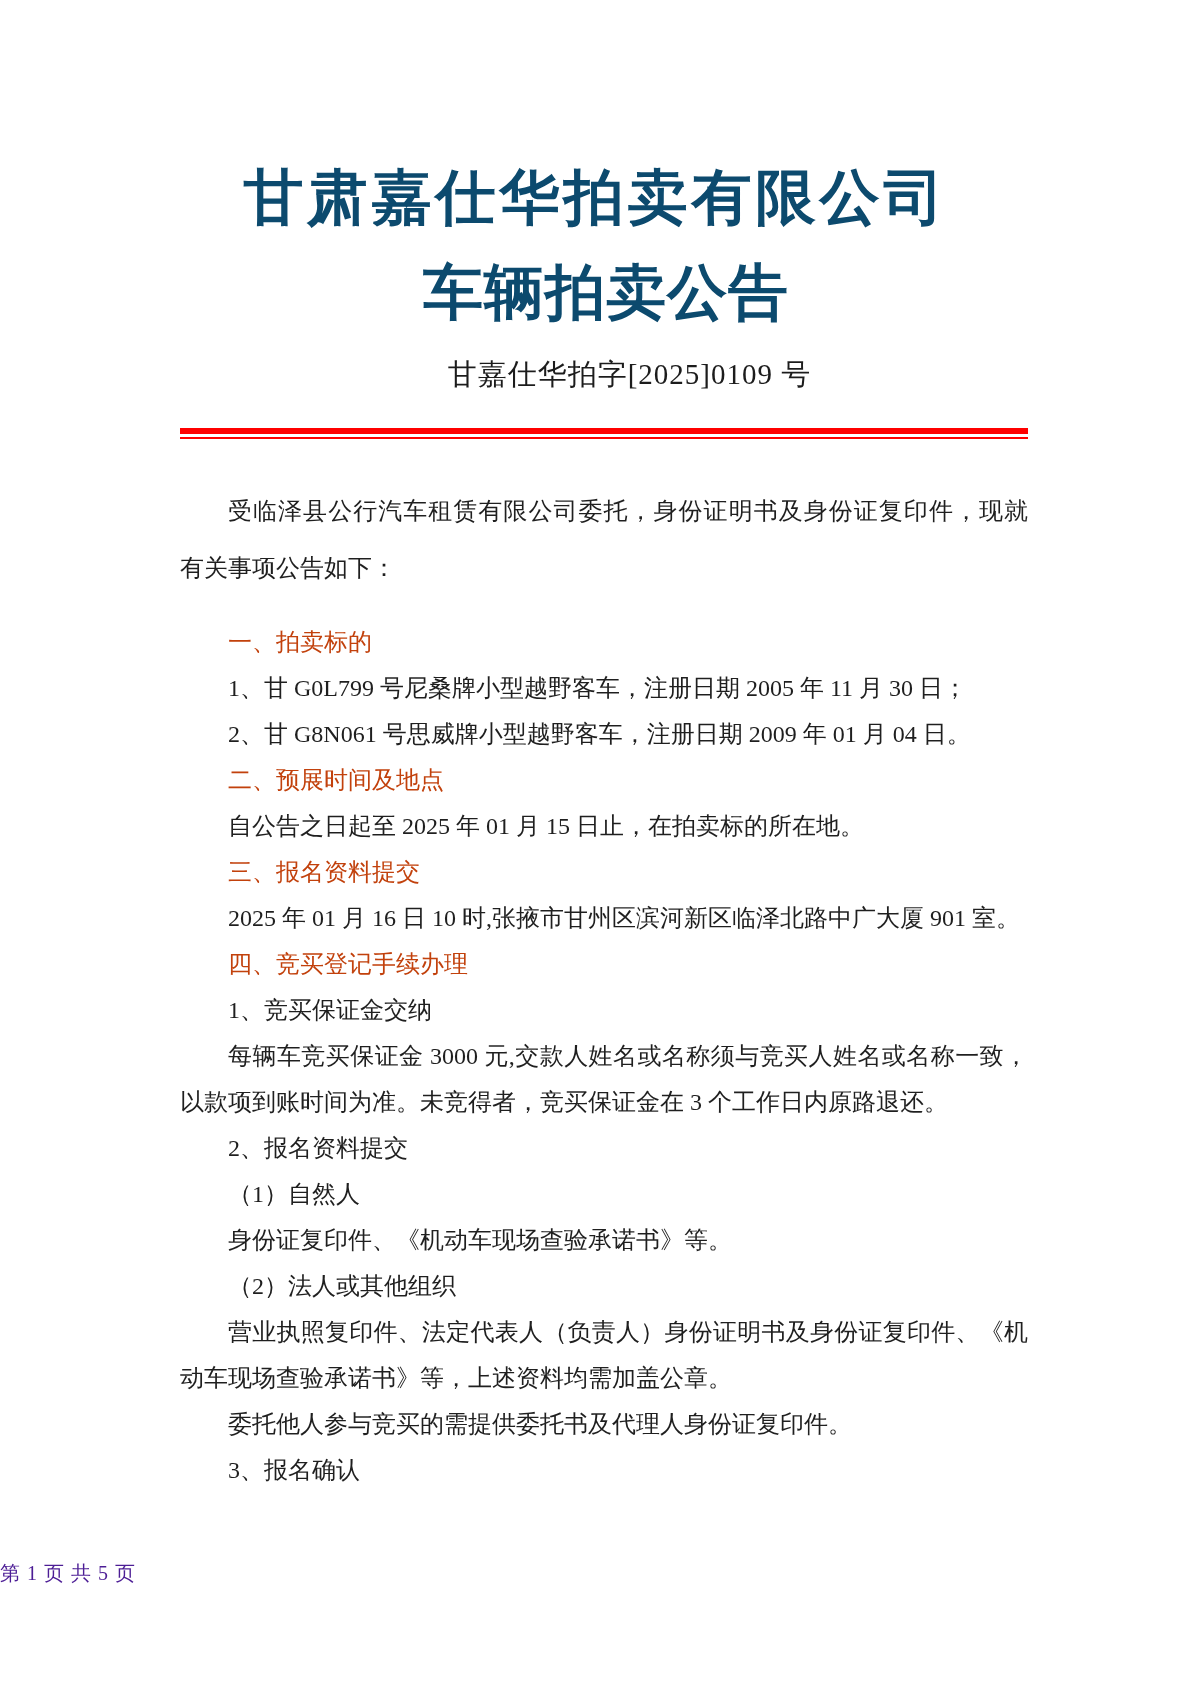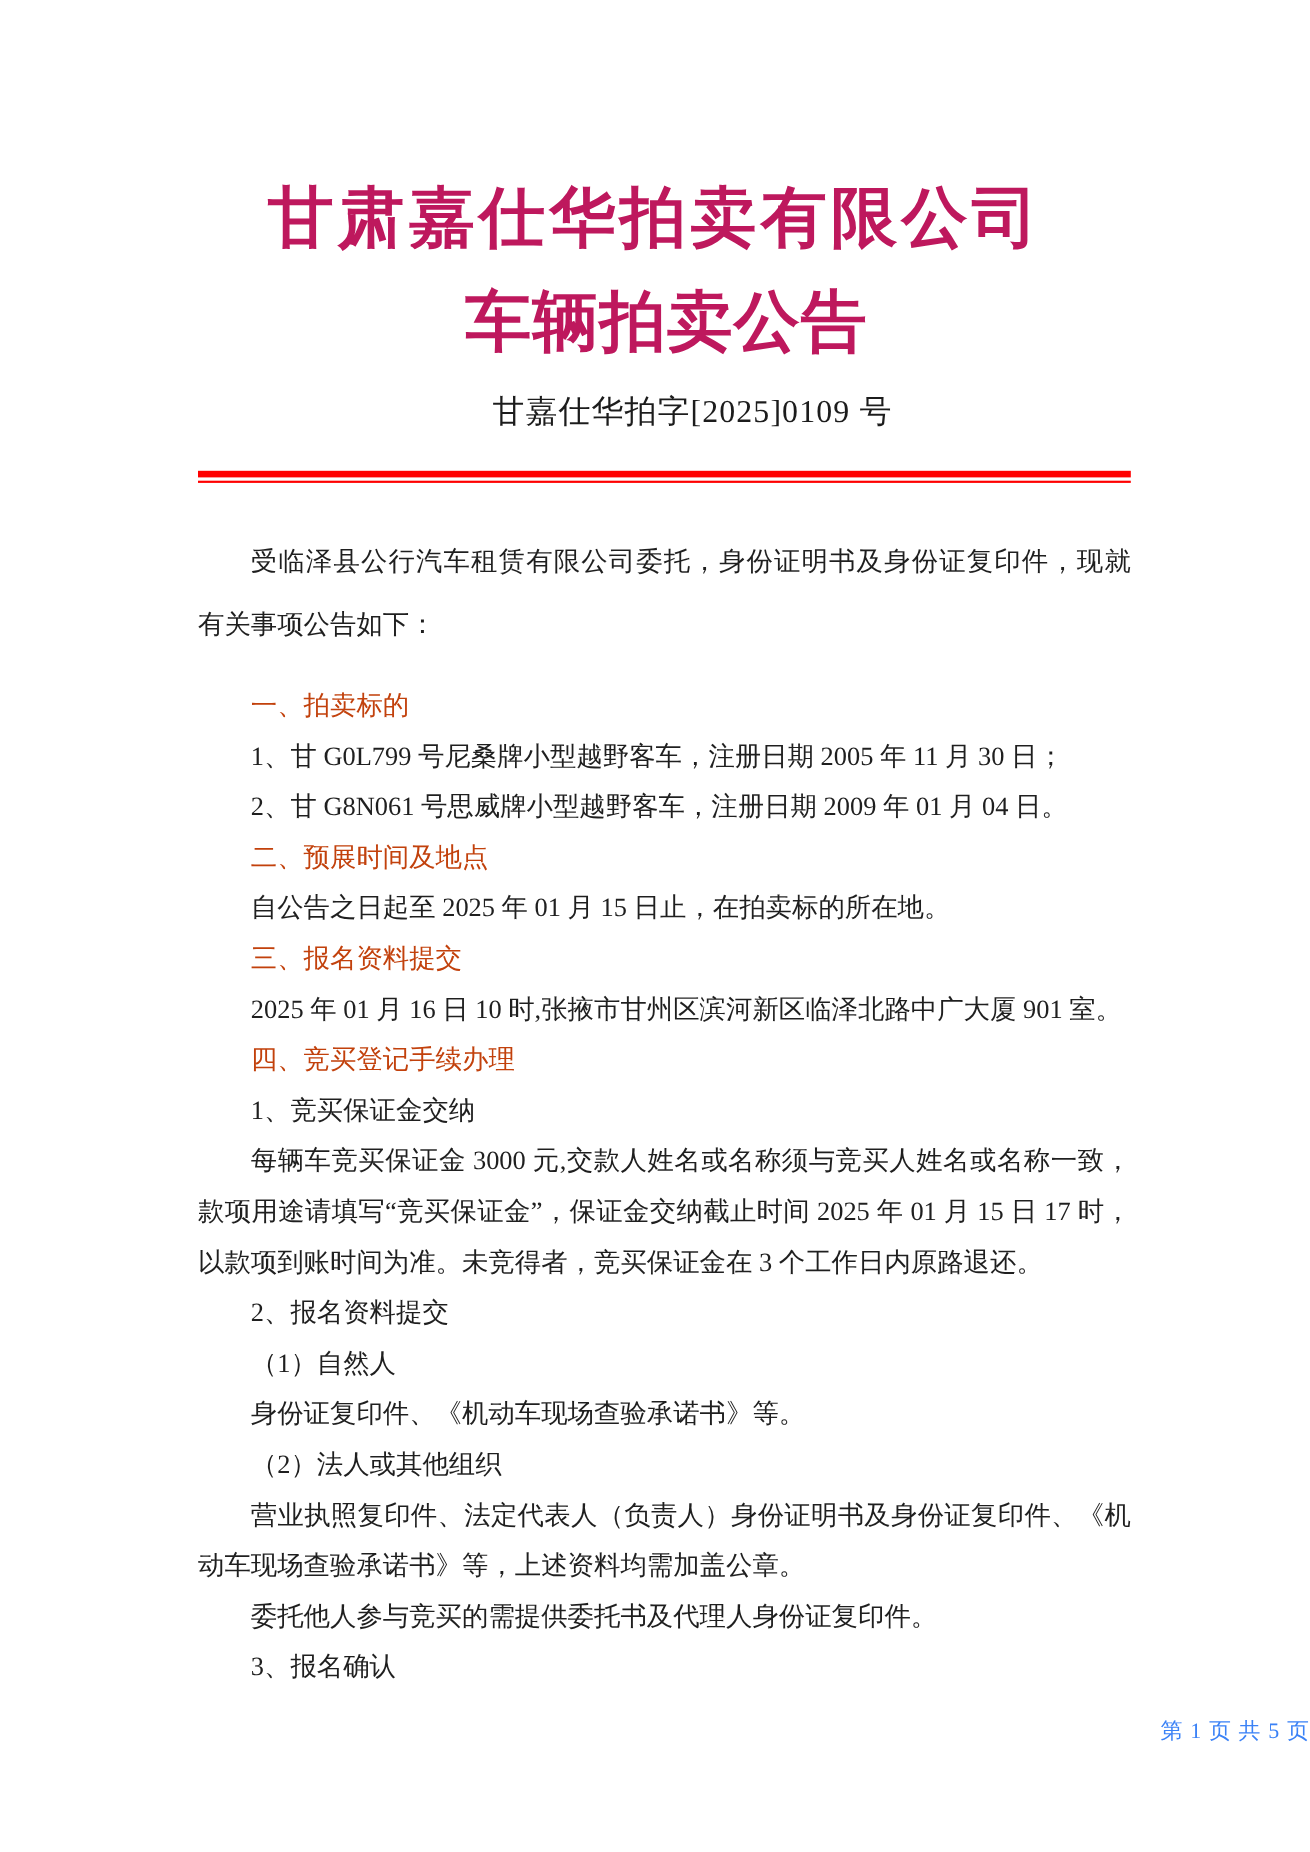--- a/index.html
+++ b/index.html
@@ -10,21 +10,21 @@
     background: #ffffff;
     overflow: hidden;
     font-family: "Liberation Serif", "DejaVu Serif", serif;
   }
   .title {
     position: absolute;
     top: 150px;
     left: 0;
     width: 100%;
     text-align: center;
-    color: #be185d;
+    color: #0c4a6e;
     font-family: "Liberation Sans", "DejaVu Sans", sans-serif;
     font-weight: bold;
     font-size: 60px;
     line-height: 95px;
   }
   .title .t1 { letter-spacing: 4px; }
   .title .t2 { letter-spacing: 1px; margin-left: 21px; }
   .doc-number {
     position: absolute;
     top: 355px;
@@ -64,23 +64,23 @@
     font-weight: normal;
     color: #c2410c;
   }
   .body p.heading-first { margin-top: 22px; }
   .body p.fill { text-align-last: justify; }
   .footer {
     position: absolute;
     top: 1560px;
     left: 0;
     width: 100%;
-    text-align: right;
+    text-align: left;
     font-size: 20px;
-    color: #3b82f6;
+    color: #4c1d95;
     letter-spacing: 1px;
   }
 </style>
 </head>
 <body>
 
 <div class="page">
 
   <div class="title">
     <div class="t1">甘肃嘉仕华拍卖有限公司</div>
@@ -100,21 +100,20 @@
       <p class="heading-first">一、拍卖标的</p>
       <p class="plain">1、甘 G0L799 号尼桑牌小型越野客车，注册日期 2005 年 11 月 30 日；</p>
       <p class="plain">2、甘 G8N061 号思威牌小型越野客车，注册日期 2009 年 01 月 04 日。</p>
       <p class="heading">二、预展时间及地点</p>
       <p class="plain">自公告之日起至 2025 年 01 月 15 日止，在拍卖标的所在地。</p>
       <p class="heading">三、报名资料提交</p>
       <p class="plain">2025 年 01 月 16 日 10 时,张掖市甘州区滨河新区临泽北路中广大厦 901 室。</p>
       <p class="heading">四、竞买登记手续办理</p>
       <p class="plain">1、竞买保证金交纳</p>
       <p class="first fill">每辆车竞买保证金 3000 元,交款人姓名或名称须与竞买人姓名或名称一致，</p>
-      <p class="cont fill">款项用途请填写“竞买保证金”，保证金交纳截止时间 2025 年 01 月 15 日 17 时，</p>
       <p class="cont">以款项到账时间为准。未竞得者，竞买保证金在 3 个工作日内原路退还。</p>
       <p class="plain">2、报名资料提交</p>
       <p class="plain">（1）自然人</p>
       <p class="plain">身份证复印件、《机动车现场查验承诺书》等。</p>
       <p class="plain">（2）法人或其他组织</p>
       <p class="first fill">营业执照复印件、法定代表人（负责人）身份证明书及身份证复印件、《机</p>
       <p class="cont">动车现场查验承诺书》等，上述资料均需加盖公章。</p>
       <p class="plain">委托他人参与竞买的需提供委托书及代理人身份证复印件。</p>
       <p class="plain">3、报名确认</p>
     </div>

